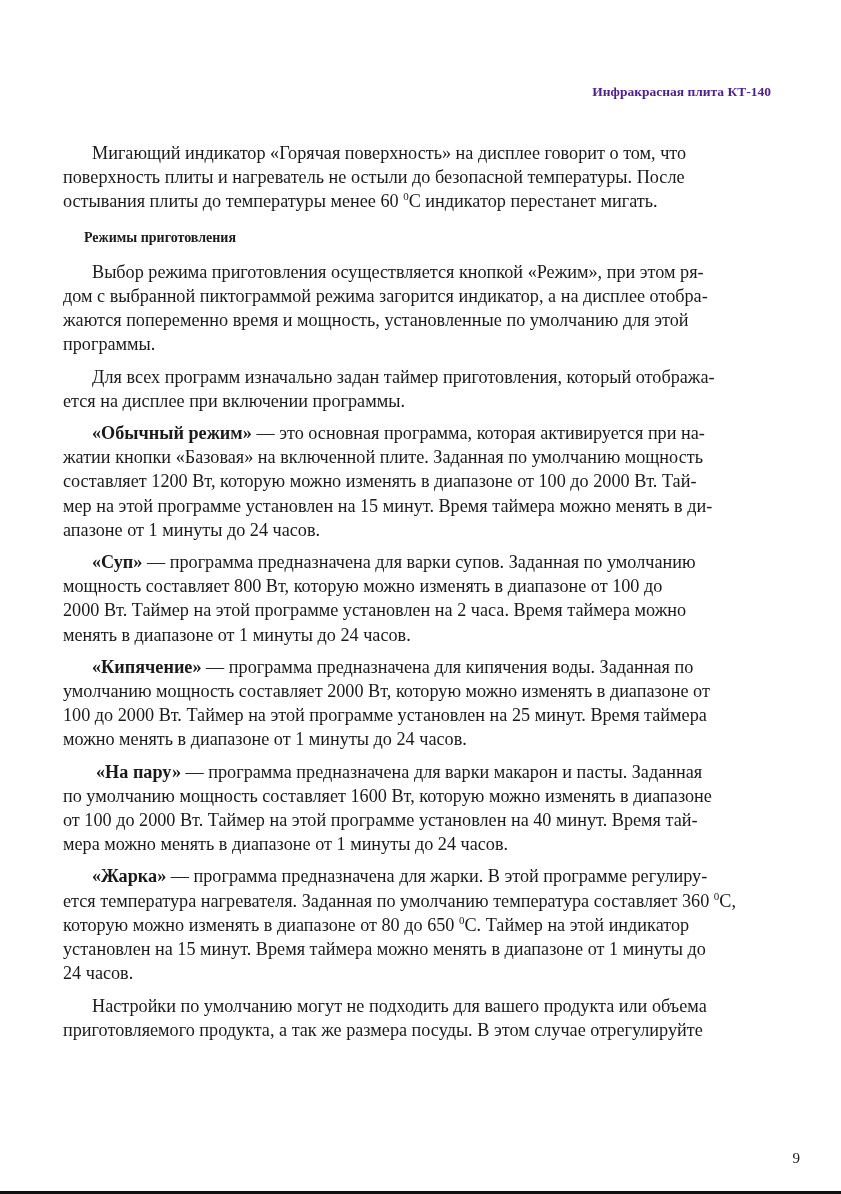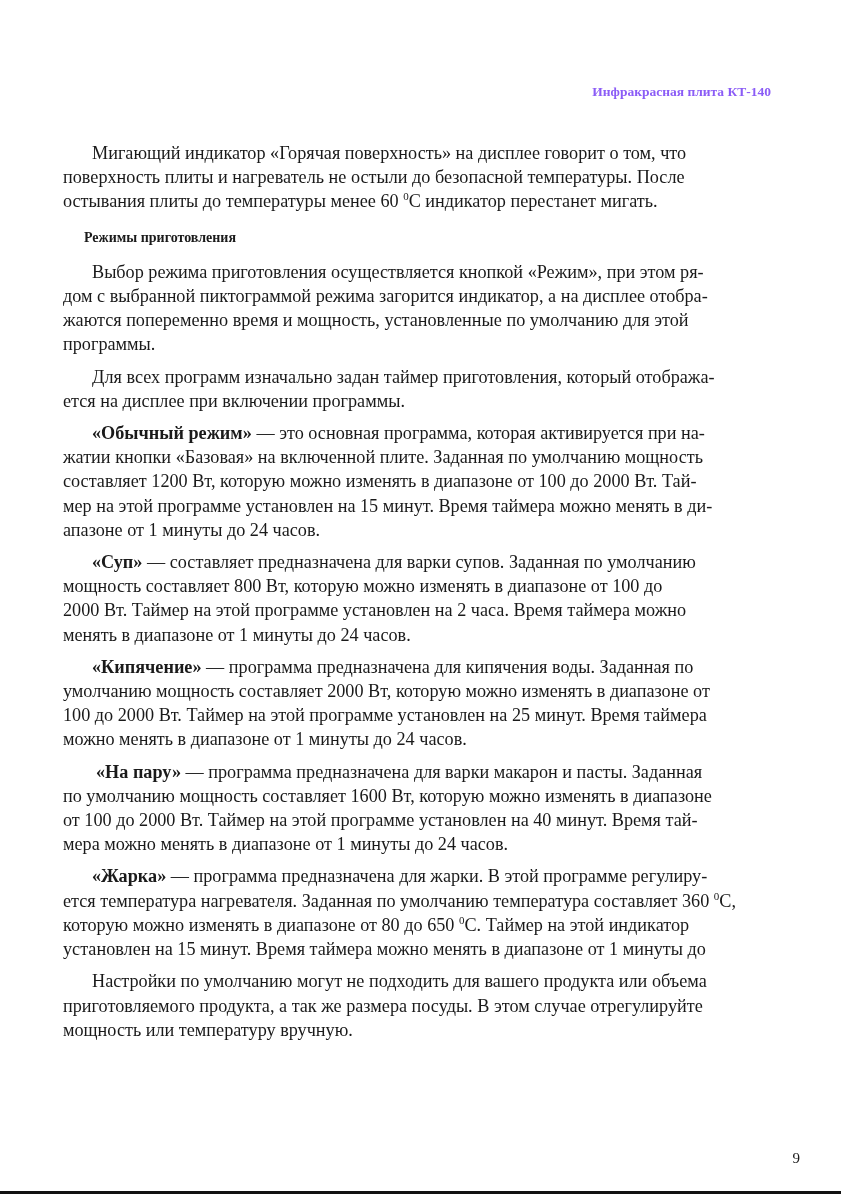--- a/index.html
+++ b/index.html
@@ -14,21 +14,21 @@
       overflow: hidden;
       font-family: "Liberation Serif", "DejaVu Serif", serif;
       color: #1a1a1a;
     }
     .running-header {
       position: absolute;
       top: 84px;
       right: 70px;
       font-size: 13.5px;
       font-weight: bold;
-      color: #8b5cf6;
+      color: #4c1d95;
       white-space: nowrap;
     }
     .content {
       position: absolute;
       top: 133px;
       left: 55px;
       width: 717px;
       font-size: 18.2px;
       line-height: 24.2px;
       text-align: left;
@@ -94,21 +94,21 @@
 
   <p class="para">
     <span class="line"><span class="indent"></span><b class="term">«Обычный режим»</b><span> — это основная программа, которая активируется при на-</span></span>
     <span class="line">жатии кнопки «Базовая» на включенной плите. Заданная по умолчанию мощность</span>
     <span class="line">составляет 1200 Вт, которую можно изменять в диапазоне от 100 до 2000 Вт. Тай-</span>
     <span class="line">мер на этой программе установлен на 15 минут. Время таймера можно менять в ди-</span>
     <span class="line">апазоне от 1 минуты до 24 часов.</span>
   </p>
 
   <p class="para">
-    <span class="line"><span class="indent"></span><b class="term">«Суп»</b><span> — составляет предназначена для варки супов. Заданная по умолчанию</span></span>
+    <span class="line"><span class="indent"></span><b class="term">«Суп»</b><span> — программа предназначена для варки супов. Заданная по умолчанию</span></span>
     <span class="line">мощность составляет 800 Вт, которую можно изменять в диапазоне от 100 до</span>
     <span class="line">2000 Вт. Таймер на этой программе установлен на 2 часа. Время таймера можно</span>
     <span class="line">менять в диапазоне от 1 минуты до 24 часов.</span>
   </p>
 
   <p class="para">
     <span class="line"><span class="indent"></span><b class="term">«Кипячение»</b><span> — программа предназначена для кипячения воды. Заданная по</span></span>
     <span class="line">умолчанию мощность составляет 2000 Вт, которую можно изменять в диапазоне от</span>
     <span class="line">100 до 2000 Вт. Таймер на этой программе установлен на 25 минут. Время таймера</span>
     <span class="line">можно менять в диапазоне от 1 минуты до 24 часов.</span>
@@ -119,24 +119,24 @@
     <span class="line">по умолчанию мощность составляет 1600 Вт, которую можно изменять в диапазоне</span>
     <span class="line">от 100 до 2000 Вт. Таймер на этой программе установлен на 40 минут. Время тай-</span>
     <span class="line">мера можно менять в диапазоне от 1 минуты до 24 часов.</span>
   </p>
 
   <p class="para">
     <span class="line"><span class="indent"></span><b class="term">«Жарка»</b><span> — программа предназначена для жарки. В этой программе регулиру-</span></span>
     <span class="line"><span>ется температура нагревателя. Заданная по умолчанию температура составляет 360 </span><sup class="deg">0</sup><span>C</span><span>,</span></span>
     <span class="line"><span>которую можно изменять в диапазоне от 80 до 650 </span><sup class="deg">0</sup><span>C</span><span>. Таймер на этой индикатор</span></span>
     <span class="line">установлен на 15 минут. Время таймера можно менять в диапазоне от 1 минуты до</span>
+    <span class="line">24 часов.</span>
   </p>
 
   <p class="para">
     <span class="line"><span class="indent"></span><span>Настройки по умолчанию могут не подходить для вашего продукта или объема</span></span>
     <span class="line">приготовляемого продукта, а так же размера посуды. В этом случае отрегулируйте</span>
-    <span class="line">мощность или температуру вручную.</span>
   </p>
 
 </div>
 
 <div class="page-number">9</div>
 <div class="bottom-rule"></div>
 
 </body></html>

